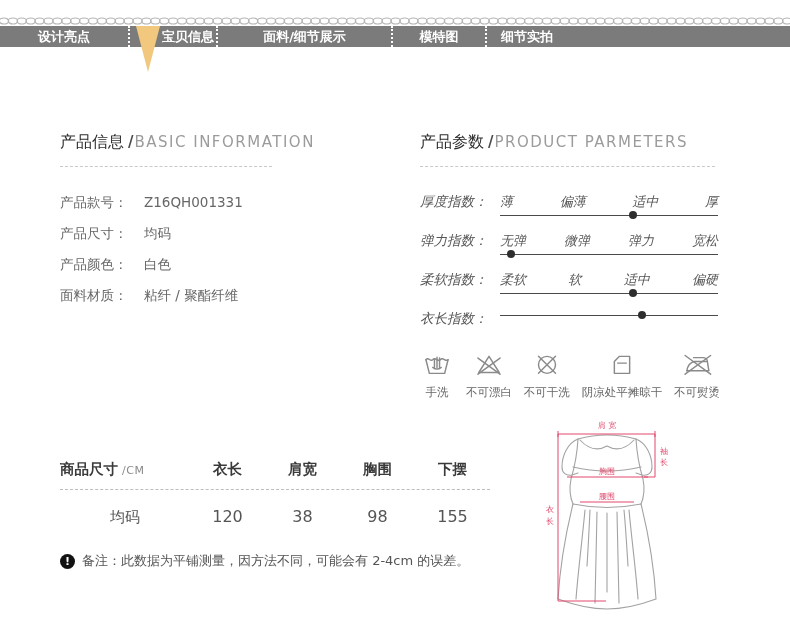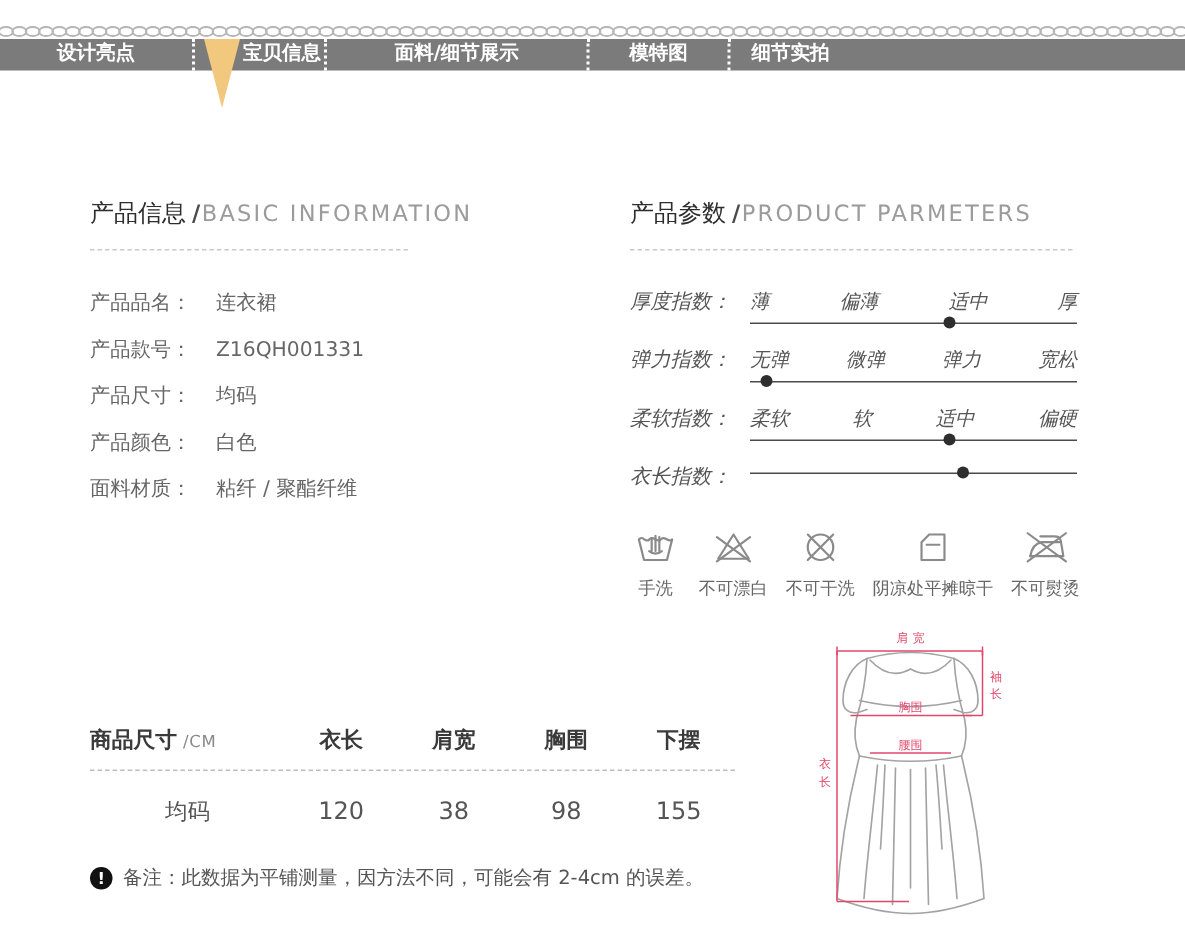--- a/index.html
+++ b/index.html
@@ -8,21 +8,21 @@
   .page { position:relative; width:790px; height:625px; background:#fff; overflow:hidden; }
 
   
   .chain { position:absolute; top:16px; left:0; display:block; }
   .chain ellipse { fill:none; stroke:#b5b5b5; stroke-width:1.2; }
 
   
   .nav { position:absolute; top:26px; left:0; width:790px; height:21px;
          background:#7b7b7b; display:flex; align-items:stretch;
          color:#fff; font-size:13px; font-weight:bold; }
-  .nav-seg { display:flex; justify-content:center;
+  .nav-seg { display:flex; align-items:center; justify-content:center;
              border-right:2px dotted #fdfdfd; position:relative; }
   .nav-seg.s1 { width:130px; }
   .nav-seg.s2 { width:88px; justify-content:flex-start; }
   .nav-seg.s3 { width:175px; }
   .nav-seg.s4 { width:94px; }
   .nav-seg.s5 { flex:1; border-right:none; justify-content:flex-start; padding-left:14px; }
   .tri { position:absolute; left:6px; top:0; width:0; height:0;
          border-left:12px solid transparent; border-right:12px solid transparent;
          border-top:46px solid #f2c87e; }
   .s2 .tab-label { margin-left:32px; }
@@ -58,21 +58,21 @@
   .care { display:flex; justify-content:space-between; margin-top:20px; width:300px; }
   .care-item { display:flex; flex-direction:column; align-items:center; }
   .care-item svg { width:34px; height:34px; stroke:#8a8a8a; fill:none;
                    stroke-width:1.7; stroke-linecap:round; stroke-linejoin:round; }
   .care-label { font-size:11.5px; color:#666; margin-top:4px; white-space:nowrap; }
 
   
   .size-section { position:absolute; left:60px; top:460px; width:430px; }
   .size-grid { display:grid; grid-template-columns:130px 75px 75px 75px 75px; align-items:baseline; }
   .sh { font-size:14.5px; font-weight:bold; color:#3a3a3a; text-align:center; white-space:nowrap; }
-  .sh.first { text-align:left;margin-top:24px; }
+  .sh.first { text-align:left; }
   .sh .unit { font-size:11px; color:#8a8a8a; font-weight:normal; margin-left:4px; letter-spacing:.5px; }
   .size-rule { border-bottom:1px dashed #bdbdbd; margin-top:10px; }
   .size-grid.data { margin-top:17px; }
   .sv { font-size:16px; color:#555; text-align:center; }
   .sv.first { font-size:15px; text-align:center; }
   .note { display:flex; align-items:center; margin-top:25px; font-size:13px; color:#555; }
   .note-icon { width:15px; height:15px; border-radius:50%; background:#111; color:#fff;
                font-size:11px; font-weight:bold; display:flex; align-items:center;
                justify-content:center; margin-right:7px; flex:none; line-height:1; }
 
@@ -199,24 +199,20 @@
     </div>
   </div>
 
   <div class="col-left">
     <div class="heading">
       <span class="zh">产品信息</span><span class="slash">/</span><span class="en">BASIC INFORMATION</span>
     </div>
     <div class="heading-rule"></div>
     <div class="fields">
       <div class="field">
-        <span class="flabel">产品品名：</span>
-        <span class="fvalue">连衣裙</span>
-      </div>
-      <div class="field">
         <span class="flabel">产品款号：</span>
         <span class="fvalue">Z16QH001331</span>
       </div>
       <div class="field">
         <span class="flabel">产品尺寸：</span>
         <span class="fvalue">均码</span>
       </div>
       <div class="field">
         <span class="flabel">产品颜色：</span>
         <span class="fvalue">白色</span>

